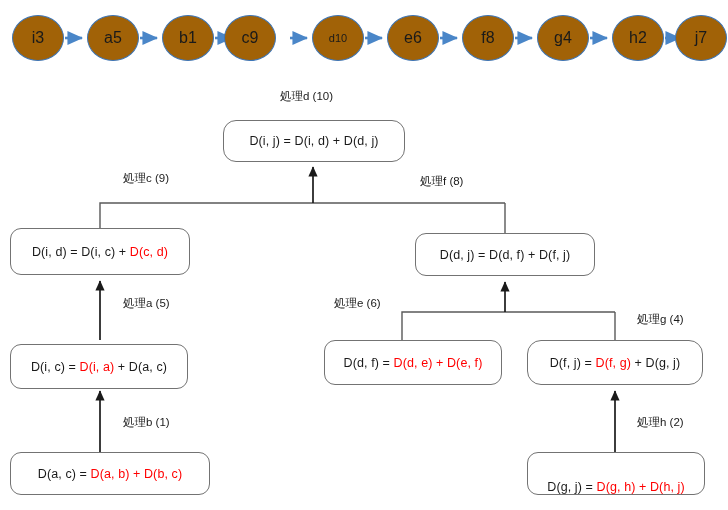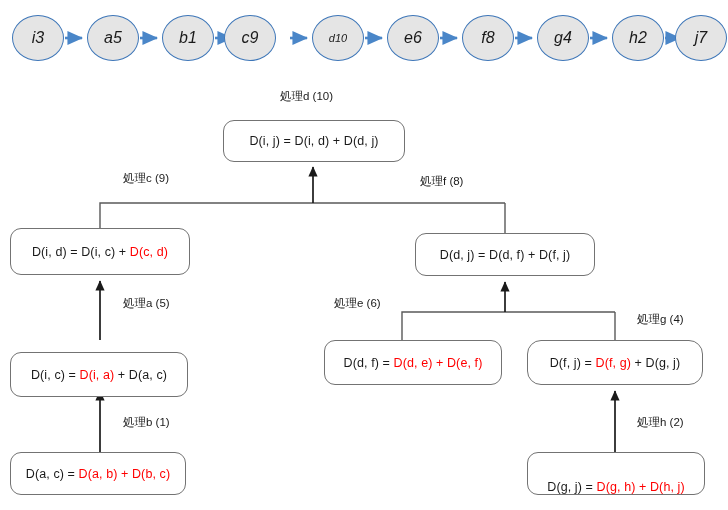--- a/index.html
+++ b/index.html
@@ -21,28 +21,27 @@
     top: 0;
     width: 728px;
     height: 510px;
     pointer-events: none;
   }
   .node-ellipse {
     position: absolute;
     box-sizing: border-box;
     border: 1.6px solid #3d76b8;
     border-radius: 50%;
-    background: #e5e5e5;
+    background: #a16207;
     display: flex;
     align-items: center;
     justify-content: center;
     color: #1a1a1a;
     font-size: 16px;
     line-height: 1;
-    font-style: italic;
   }
   .node-ellipse.small-label {
     font-size: 11px;
   }
   .proc-box {
     position: absolute;
     box-sizing: border-box;
     border: 1.3px solid #737373;
     border-radius: 11px;
     background: #ffffff;
@@ -143,39 +142,39 @@
       <div class="proc-label" style="left: 280px; top: 89px;">処理d (10)</div>
       <div class="proc-label" style="left: 123px; top: 171px;">処理c (9)</div>
       <div class="proc-label" style="left: 420px; top: 174px;">処理f (8)</div>
       <div class="proc-label" style="left: 123px; top: 296px;">処理a (5)</div>
       <div class="proc-label" style="left: 334px; top: 296px;">処理e (6)</div>
       <div class="proc-label" style="left: 637px; top: 312px;">処理g (4)</div>
       <div class="proc-label" style="left: 123px; top: 415px;">処理b (1)</div>
       <div class="proc-label" style="left: 637px; top: 415px;">処理h (2)</div>
     </div>
   <div id="box-layer">
-      <div class="proc-box" style="left: 223px; top: 120px; width: 182px; height: 42px;">
+      <div class="proc-box" style="left: 223px; top: 120px; width: 182px; height: 42px; border-radius: 13px;">
         <span><span>D(i, j) = D(i, d) + D(d, j)</span></span>
       </div>
       <div class="proc-box" style="left: 10px; top: 228px; width: 180px; height: 47px;">
         <span><span>D(i, d) = D(i, c) + </span><span class="hl">D(c, d)</span></span>
       </div>
       <div class="proc-box" style="left: 415px; top: 233px; width: 180px; height: 43px;">
         <span><span>D(d, j) = D(d, f) + D(f, j)</span></span>
       </div>
-      <div class="proc-box" style="left: 10px; top: 352px; width: 178px; height: 45px;">
+      <div class="proc-box" style="left: 10px; top: 344px; width: 178px; height: 45px;">
         <span><span>D(i, c) = </span><span class="hl">D(i, a)</span><span> + D(a, c)</span></span>
       </div>
       <div class="proc-box" style="left: 324px; top: 340px; width: 178px; height: 45px;">
         <span><span>D(d, f) = </span><span class="hl">D(d, e) + D(e, f)</span></span>
       </div>
       <div class="proc-box" style="left: 527px; top: 340px; width: 176px; height: 45px; border-radius: 14px;">
         <span><span>D(f, j) = </span><span class="hl">D(f, g)</span><span> + D(g, j)</span></span>
       </div>
-      <div class="proc-box" style="left: 10px; top: 452px; width: 176px; height: 43px;">
+      <div class="proc-box" style="left: 10px; top: 452px; width: 200px; height: 43px;">
         <span><span>D(a, c) = </span><span class="hl">D(a, b) + D(b, c)</span></span>
       </div>
       <div class="proc-box" style="left: 527px; top: 452px; width: 178px; height: 43px; align-items: flex-end;">
         <span><span>D(g, j) = </span><span class="hl">D(g, h) + D(h, j)</span></span>
       </div>
     </div>
 
 </div>
 
 </body></html>

